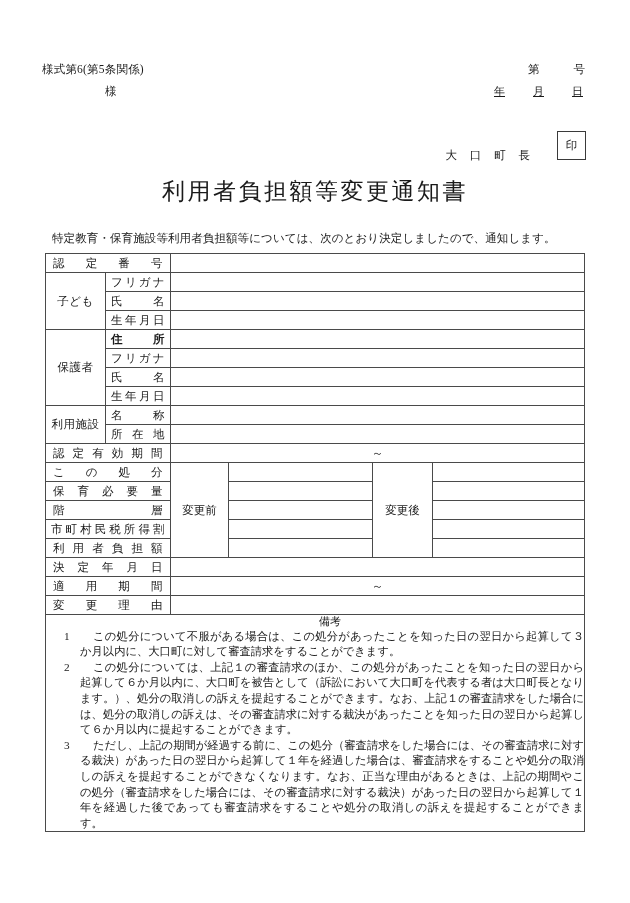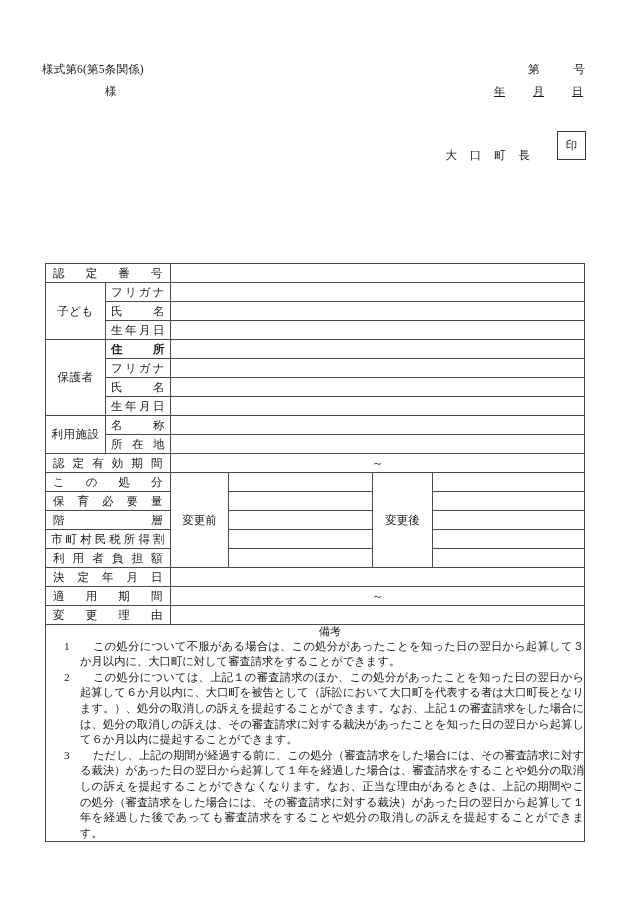--- a/index.html
+++ b/index.html
@@ -97,21 +97,21 @@
     top: 231px;
     font-size: 11.5px;
     letter-spacing: 0.1px;
     white-space: nowrap;
   }
 
   
   .form-table {
     position: absolute;
     left: 45px;
-    top: 263px;
+    top: 253px;
     width: 539px;
     border-collapse: collapse;
     table-layout: fixed;
     font-size: 11.5px;
     padding-left: 28px;
   }
   .form-table td {
     border: 1px solid #4a4a4a;
     padding: 0;
     height: 18px;
@@ -188,20 +188,22 @@
 
   <div class="hdr-sama">様</div>
 
   <div class="hdr-date">
     <span>年</span><span class="sp"></span><span>月</span><span class="sp"></span><span>日</span>
   </div>
 
   <div class="hdr-mayor">大 口 町 長</div>
   <div class="seal-box">印</div>
 
+  <h1 class="doc-title">利用者負担額等変更通知書</h1>
+  <div class="lead">特定教育・保育施設等利用者負担額等については、次のとおり決定しましたので、通知します。</div>
 
   <table class="form-table">
     <colgroup>
       <col style="width:60px">
       <col style="width:65px">
       <col style="width:58px">
       <col style="width:144px">
       <col style="width:60px">
       <col style="width:152px">
     </colgroup>

